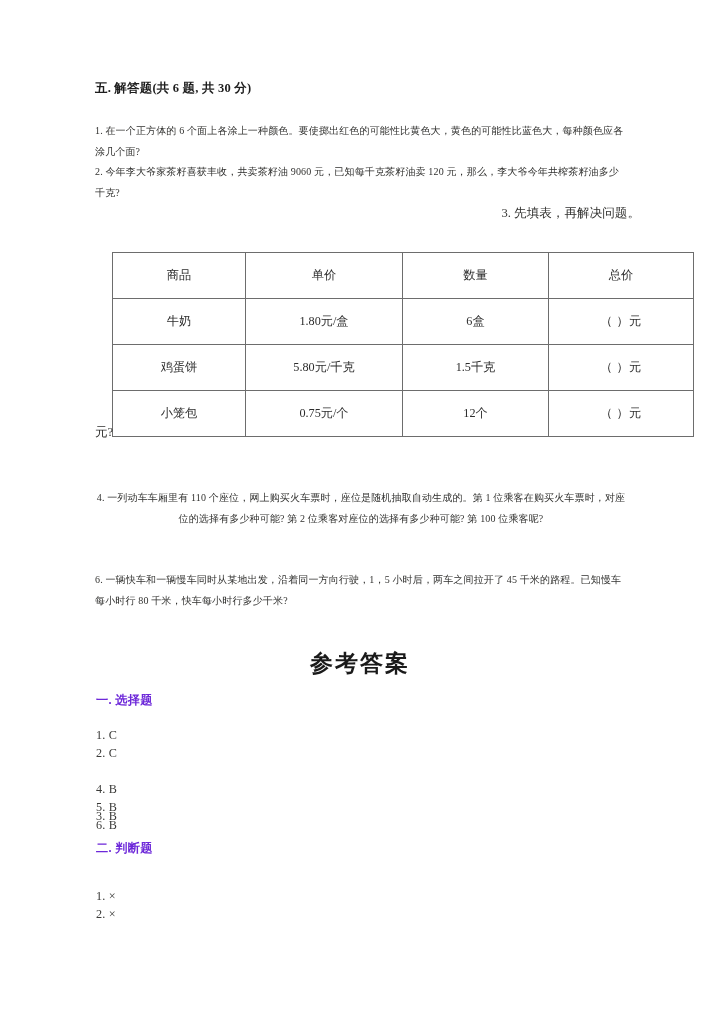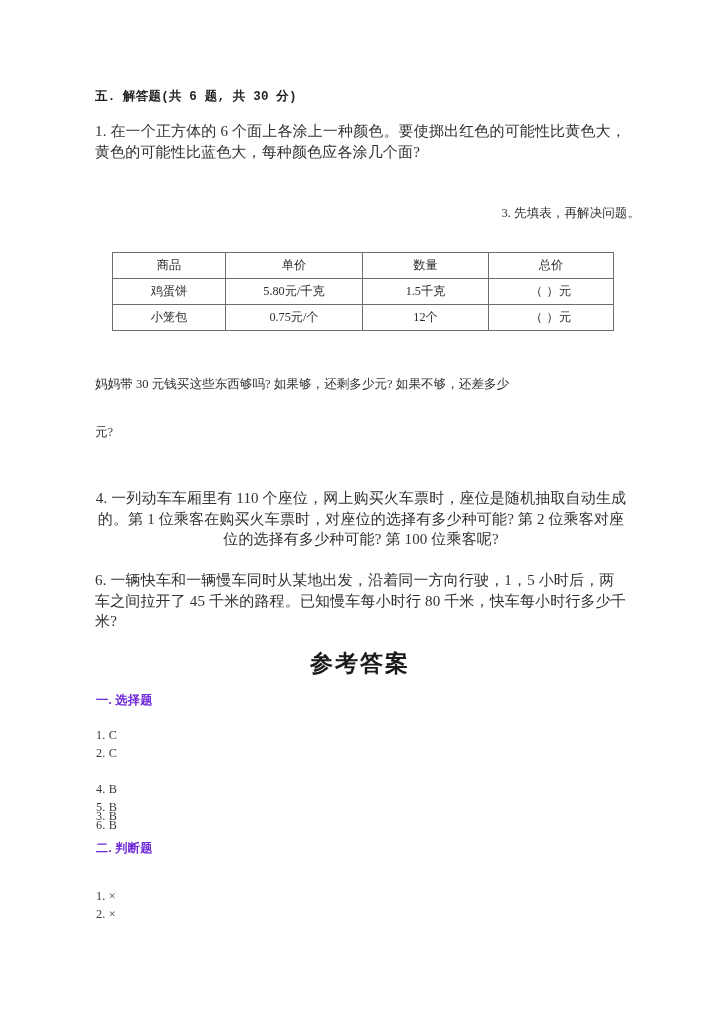--- a/index.html
+++ b/index.html
@@ -33,21 +33,21 @@
     letter-spacing: 0.2px;
     color: #1e1e1e;
     white-space: nowrap;
   }
 
   
   .para {
     position: absolute;
     left: 95px;
     width: 532px;
-    font-size: 15px;
+    font-size: 10px;
     line-height: 20.5px;
     color: #31312f;
     text-align: left;
     letter-spacing: 0.15px;
   }
   .para-single {
     position: absolute;
     left: 95px;
     width: 545px;
     font-size: 12.6px;
@@ -65,21 +65,21 @@
     border-collapse: collapse;
     table-layout: fixed;
   }
   .price-table td {
     border: 1px solid #6d6d6d;
     height: 21px;
     text-align: center;
     vertical-align: middle;
     font-size: 12.2px;
     color: #2d2d2d;
-    padding: 2px;
+    padding: 12px;
     line-height: 21px;
   }
   .col-goods  { width: 108px; }
   .col-price  { width: 132px; }
   .col-qty    { width: 121px; }
   .col-total  { width: 120px; }
   .cell-blank {
     letter-spacing: 0.5px;
   }
 
@@ -116,51 +116,57 @@
     color: #3a3a38;
     white-space: nowrap;
     letter-spacing: 0.2px;
   }
 </style>
 </head>
 <body>
 
 <div class="page">
 
-  <div class="section-heading" style="top:88px;font-family:Liberation Mono, monospace;">五. 解答题(共 6 题, 共 30 分)</div>
+  <div class="section-heading" style="top:80px;">五. 解答题(共 6 题, 共 30 分)</div>
 
   <div class="para" style="top:121px;">1. 在一个正方体的 6 个面上各涂上一种颜色。要使掷出红色的可能性比黄色大，黄色的可能性比蓝色大，每种颜色应各涂几个面?</div>
 
+  <div class="para" style="top:162px;">2. 今年李大爷家茶籽喜获丰收，共卖茶籽油 9060 元，已知每千克茶籽油卖 120 元，那么，李大爷今年共榨茶籽油多少千克?</div>
 
   <div class="para-single" style="top:203px;text-align:right;">3. 先填表，再解决问题。</div>
 
   <table class="price-table">
     <tbody>
       <tr>
         <td class="col-goods">商品</td>
         <td class="col-price">单价</td>
         <td class="col-qty">数量</td>
         <td class="col-total">总价</td>
+      </tr>
+      <tr>
+        <td class="col-goods">牛奶</td>
+        <td class="col-price">1.80元/盒</td>
+        <td class="col-qty">6盒</td>
+        <td class="col-total cell-blank">（    ）元</td>
       </tr>
       <tr>
         <td class="col-goods">鸡蛋饼</td>
         <td class="col-price">5.80元/千克</td>
         <td class="col-qty">1.5千克</td>
         <td class="col-total cell-blank">（    ）元</td>
       </tr>
       <tr>
         <td class="col-goods">小笼包</td>
         <td class="col-price">0.75元/个</td>
         <td class="col-qty">12个</td>
         <td class="col-total cell-blank">（    ）元</td>
       </tr>
     </tbody>
   </table>
 
-  <div class="para-single" style="top:374px;">妈妈带 30 元钱买这些东西够吗? 如果够，还剩多少元? 如果不够，还差多少</div>
 
   <div class="para-single" style="top:422px;">元?</div>
 
   <div class="para" style="top:488px;text-align:center;">4. 一列动车车厢里有 110 个座位，网上购买火车票时，座位是随机抽取自动生成的。第 1 位乘客在购买火车票时，对座位的选择有多少种可能? 第 2 位乘客对座位的选择有多少种可能? 第 100 位乘客呢?</div>
 
 
   <div class="para" style="top:570px;">6. 一辆快车和一辆慢车同时从某地出发，沿着同一方向行驶，1，5 小时后，两车之间拉开了 45 千米的路程。已知慢车每小时行 80 千米，快车每小时行多少千米?</div>
 
   <div class="answer-title" style="top:648px;">参考答案</div>
 

